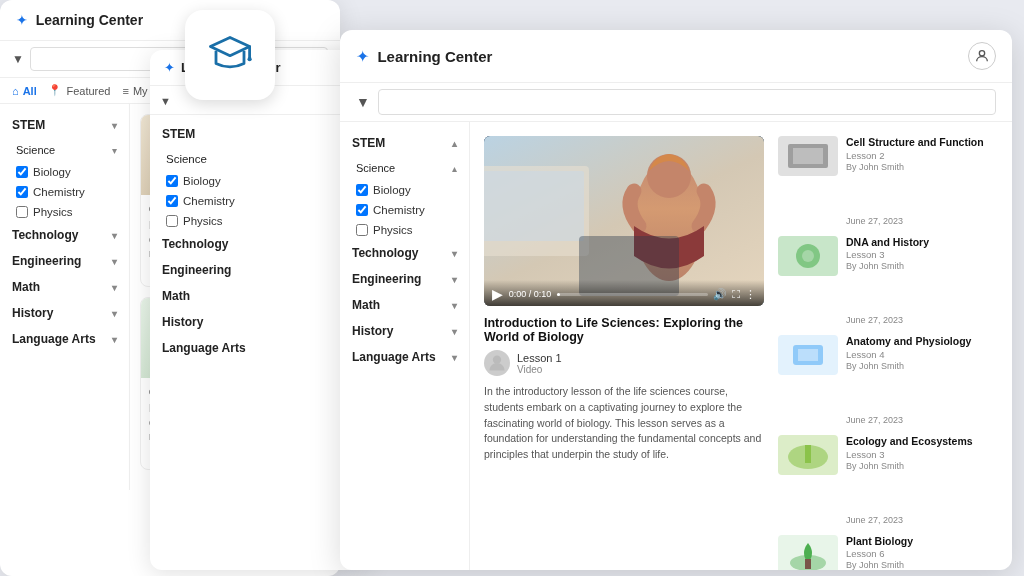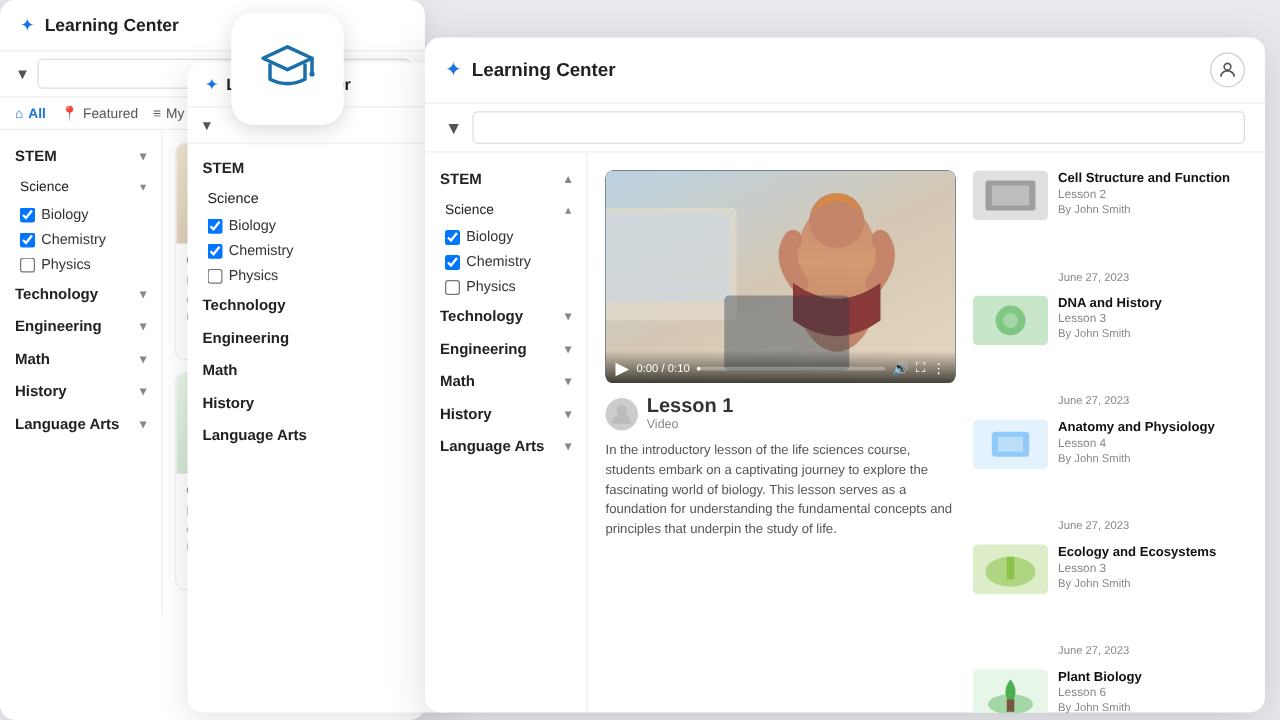--- a/index.html
+++ b/index.html
@@ -258,22 +258,22 @@
       height: 26px;
       border-radius: 50%;
       background: #ccc;
       display: flex;
       align-items: center;
       justify-content: center;
       font-size: 11px;
       color: #666;
     }
     .lesson-label {
-      font-size: 16px;
-      font-weight: 700;
+      font-size: 11px;
+      font-weight: 400;
       color: #333;
     }
     .lesson-sub {
       font-size: 10px;
       color: #888;
     }
     .video-desc {
       font-size: 10.5px;
       color: #555;
       line-height: 1.5;
@@ -797,20 +797,21 @@
               </div>
               <div class="ctrl-icons">
                 <span>🔊</span>
                 <span>⛶</span>
                 <span>⋮</span>
               </div>
             </div>
           </div>
 
           <div class="video-info">
+            <div class="video-title">Introduction to Life Sciences: Exploring the World of Biology</div>
             <div class="lesson-row">
               <div class="lesson-avatar">
                 <svg width="20" height="20" viewBox="0 0 24 24" fill="#bbb">
                   <circle cx="12" cy="8" r="5" fill="#bbb"></circle>
                   <path d="M3 21c0-5 4-9 9-9s9 4 9 9" fill="#bbb"></path>
                 </svg>
               </div>
               <div>
                 <div class="lesson-label">Lesson 1</div>
                 <div class="lesson-sub">Video</div>

